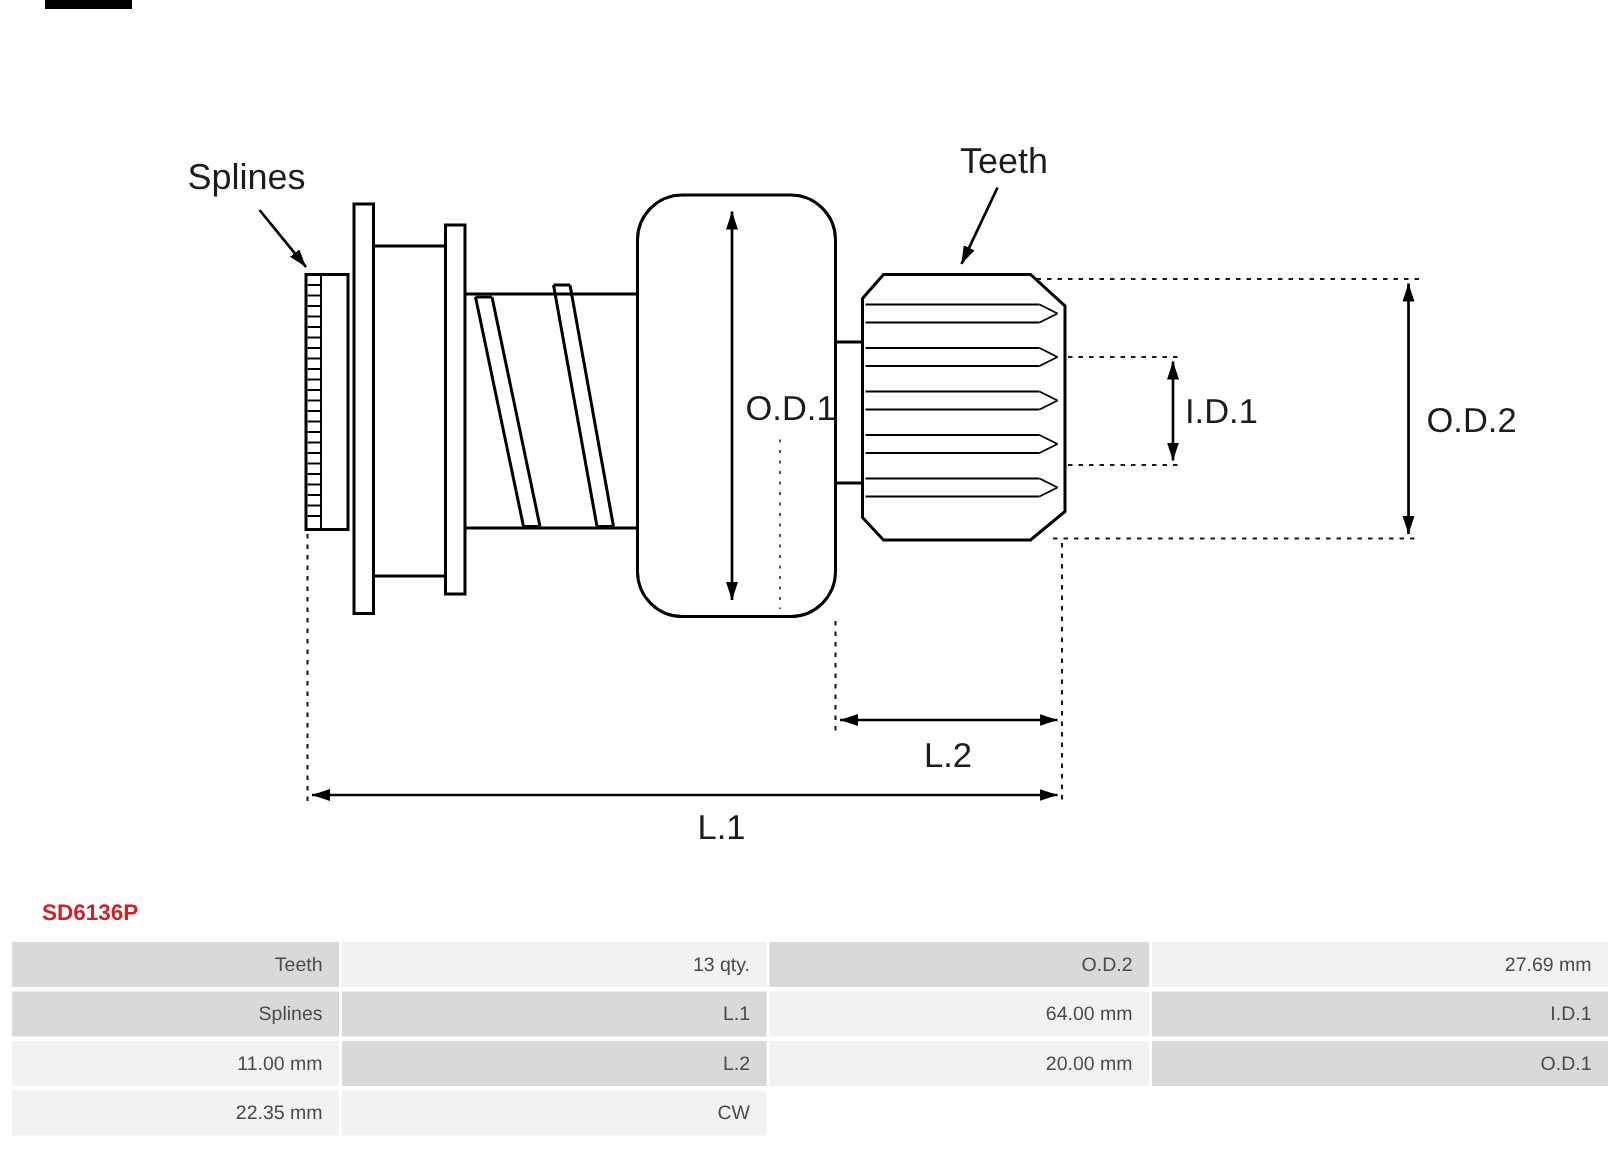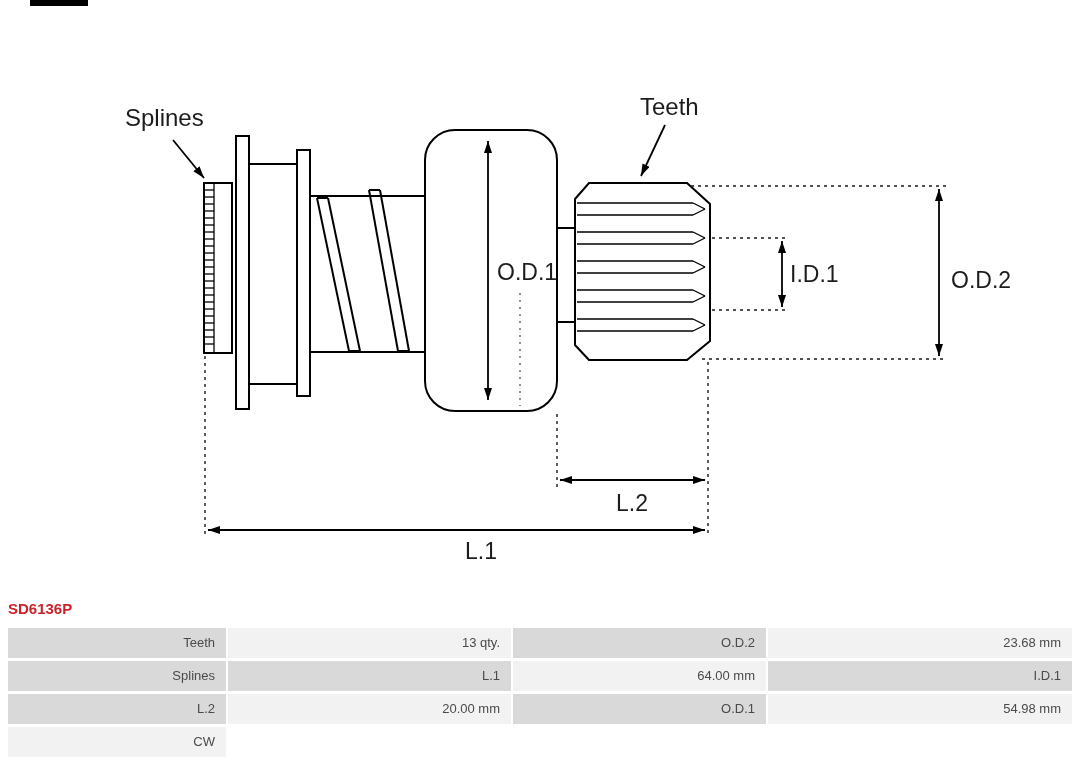--- a/index.html
+++ b/index.html
@@ -15,21 +15,21 @@
   .drawing { position: absolute; left: 0; top: 0; }
   .drawing text { font-family: "Liberation Sans", "DejaVu Sans", sans-serif; fill: #1c1c1c; }
   .pointer-label { font-size: 24px; }
   .dim-label { font-size: 23px; }
   .outline { stroke: #000; stroke-width: 2; fill: #fff; }
   .thin { stroke: #000; stroke-width: 1.3; fill: none; }
   .dim { stroke: #000; stroke-width: 1.8; fill: none; }
   .ext { stroke: #1a1a1a; stroke-width: 1.4; fill: none; stroke-dasharray: 3 4; }
   .dots { stroke: #444; stroke-width: 1.2; fill: none; stroke-dasharray: 2 5; }
   .bottom { position: absolute; left: 0; top: 600px; width: 1080px; }
-  .part-number { margin: 0 0 11px 8px; font-size: 15px; font-weight: 700; color: #cc2229; }
+  .part-number { margin: 0 0 11px 28px; font-size: 15px; font-weight: 700; color: #cc2229; }
   .spec-table { display: grid; grid-template-columns: 218px 283px 253px 1fr; gap: 3px 2px; padding: 0 8px; }
   .cell { height: 30px; line-height: 30px; padding-right: 11px; text-align: right; font-size: 13px; color: #4a4a4a; overflow: hidden; }
   .cell.label { background: #d9d9d9; }
   .cell.value { background: #f2f2f2; }
 </style>
 </head>
 <body>
 
 <div class="logo-fragment"></div>
 
@@ -169,27 +169,28 @@
 </svg>
 
 <div class="bottom">
   <div class="part-number" style="color: rgb(204, 34, 41);">SD6136P</div>
 
   <div class="spec-table">
 
     <div class="cell label" style="background: rgb(217, 217, 217);">Teeth</div>
     <div class="cell value" style="background: rgb(242, 242, 242);">13 qty.</div>
     <div class="cell label" style="background: rgb(217, 217, 217);">O.D.2</div>
-    <div class="cell value" style="background: rgb(242, 242, 242);">23.68 mm</div>
+    <div class="cell value" style="background: rgb(242, 242, 242);">27.69 mm</div>
 
     <div class="cell label" style="background: rgb(217, 217, 217);">Splines</div>
     <div class="cell label" style="background: rgb(217, 217, 217);">L.1</div>
     <div class="cell value" style="background: rgb(242, 242, 242); text-align: right;">64.00 mm</div>
 
     <div class="cell label" style="background: rgb(217, 217, 217);">I.D.1</div>
+    <div class="cell value" style="background: rgb(242, 242, 242);">11.00 mm</div>
     <div class="cell label" style="background: rgb(217, 217, 217);">L.2</div>
     <div class="cell value" style="background: rgb(242, 242, 242);">20.00 mm</div>
 
     <div class="cell label" style="background: rgb(217, 217, 217);">O.D.1</div>
-    <div class="cell value" style="background: rgb(242, 242, 242);">54.98 mm</div>
+    <div class="cell value" style="background: rgb(242, 242, 242);">22.35 mm</div>
     <div class="cell value" style="background: rgb(242, 242, 242);">CW</div>
   </div>
 </div>
 
 </body></html>

